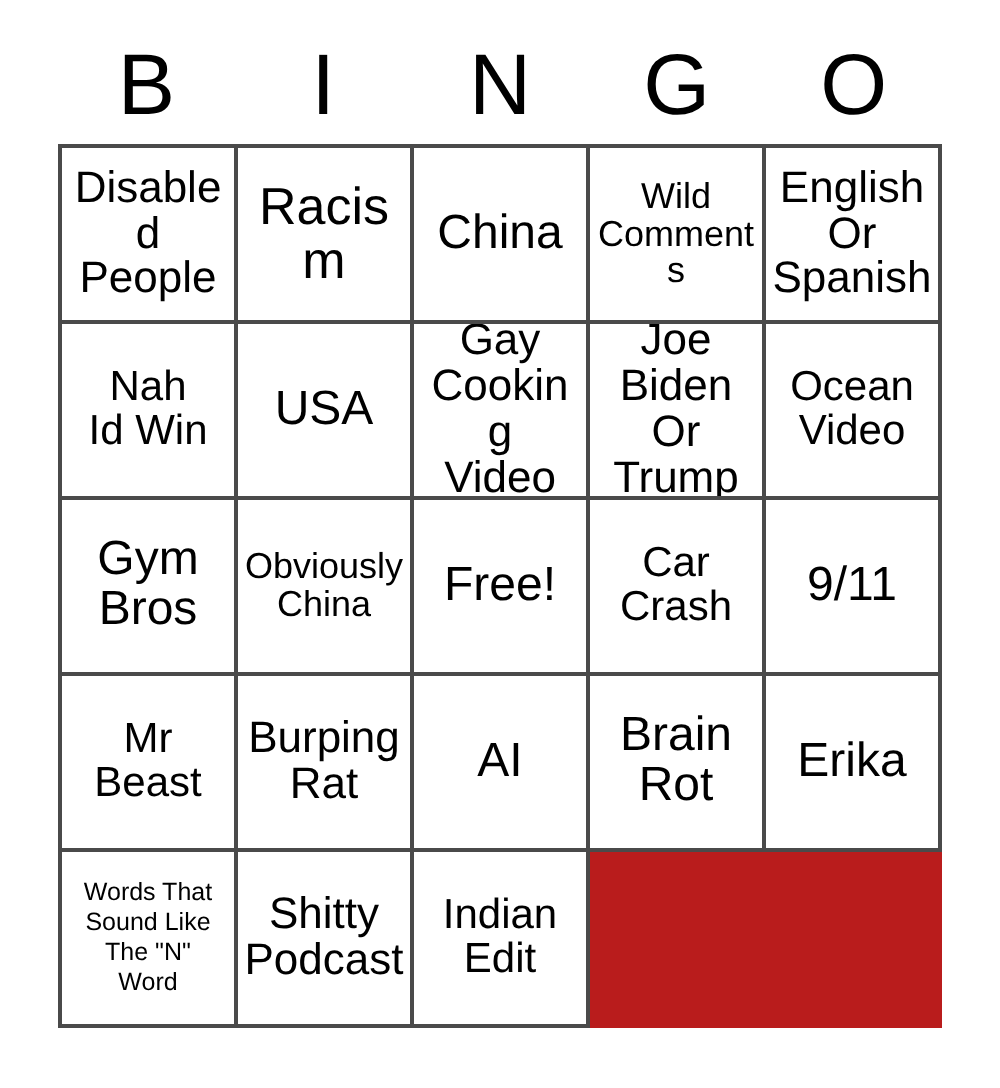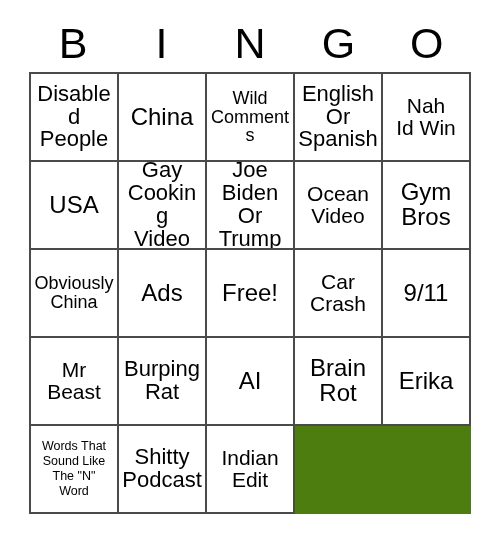--- a/index.html
+++ b/index.html
@@ -40,21 +40,21 @@
     user-select: none;
   }
 
   
   .grid {
     display: grid;
     grid-template-columns: repeat(5, 1fr);
     grid-template-rows: repeat(5, 88px);
     border-top: 2px solid #4a4a4a;
     border-left: 2px solid #4a4a4a;
-    background: #4d7c0f;
+    background: #b91c1c;
   }
   .cell {
     border-right: 2px solid #4a4a4a;
     border-bottom: 2px solid #4a4a4a;
     display: flex;
     align-items: center;
     justify-content: center;
     text-align: center;
     padding: 2px 3px;
     box-sizing: border-box;
@@ -88,20 +88,23 @@
     <div class="header-letter">N</div>
     <div class="header-letter">G</div>
     <div class="header-letter">O</div>
   </div>
 
   <div class="grid" id="bingo-grid">
       <div class="cell fs-md">
         <span class="cell-text">Disabled
 People</span>
       </div>
+      <div class="cell fs-lg">
+        <span class="cell-text">Racism</span>
+      </div>
       <div class="cell fs-xxl">
         <span class="cell-text">China</span>
       </div>
       <div class="cell fs-sm">
         <span class="cell-text">Wild
 Comments</span>
       </div>
       <div class="cell fs-md">
         <span class="cell-text">English
 Or
@@ -128,23 +131,20 @@
         <span class="cell-text">Ocean
 Video</span>
       </div>
       <div class="cell fs-xxl">
         <span class="cell-text">Gym
 Bros</span>
       </div>
       <div class="cell fs-sm">
         <span class="cell-text">Obviously
 China</span>
-      </div>
-      <div class="cell fs-xxl">
-        <span class="cell-text">Ads</span>
       </div>
       <div class="cell fs-xxl">
         <span class="cell-text">Free!</span>
       </div>
       <div class="cell fs-xl">
         <span class="cell-text">Car
 Crash</span>
       </div>
       <div class="cell fs-xxl">
         <span class="cell-text">9/11</span>

